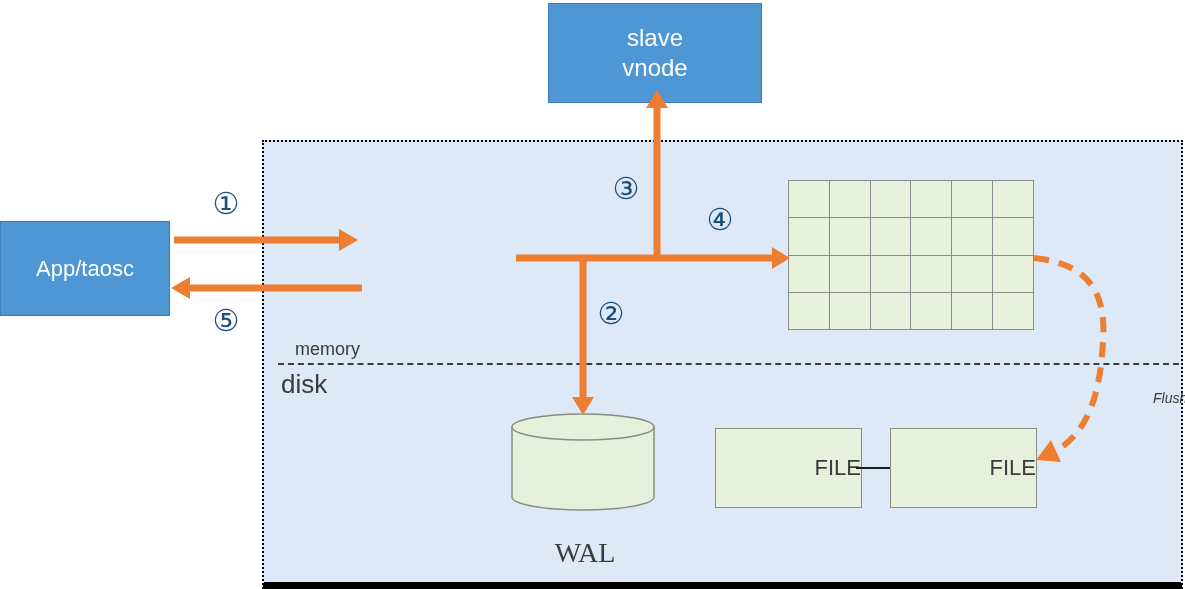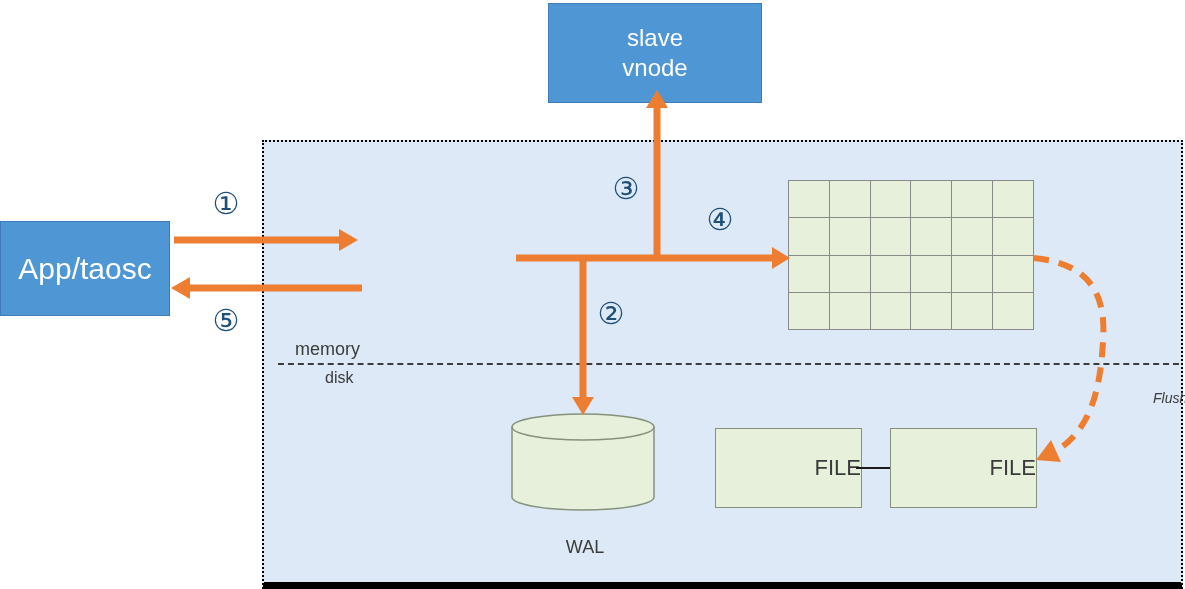--- a/index.html
+++ b/index.html
@@ -48,21 +48,21 @@
   }
   .slave-box{
     left:548px; top:3px;
     width:214px; height:100px;
     font-size:24px;
     line-height:1.25;
   }
   .app-box{
     left:0px; top:221px;
     width:170px; height:95px;
-    font-size:30px;
+    font-size:22px;
   }
   .write-circle{
     position:absolute;
     left:357px; top:187px;
     width:160px; height:144px;
     border-radius:50%;
     background:var(--green);
     border:1.5px solid var(--green-border);
     display:flex;
     align-items:center;
@@ -92,22 +92,22 @@
     border-top:2px dashed #3c3c3c;
     z-index:2;
   }
   .txt{
     position:absolute;
     color:var(--ink);
     z-index:4;
     white-space:nowrap;
   }
   .memory-label{left:295px; top:339px; font-size:18px;}
-  .disk-label{left:281px; top:369px; font-size:16px;margin-left:44px;}
-  .wal-label{left:540px; top:537px; width:90px; text-align:center; font-size:18px;}
+  .disk-label{left:281px; top:369px; font-size:26px;}
+  .wal-label{left:540px; top:537px; width:90px; text-align:center; font-size:28px;font-family:Liberation Serif, serif;}
   .flush-label{left:1153px; top:390px; font-size:14px;font-style:italic;}
   .master-label{left:960px; top:537px; width:200px; text-align:right; font-size:22px;}
   .wal-cyl{
     position:absolute;
     left:510px; top:412px;
     width:146px; height:100px;
     z-index:2;
   }
   .file-box{
     position:absolute;

